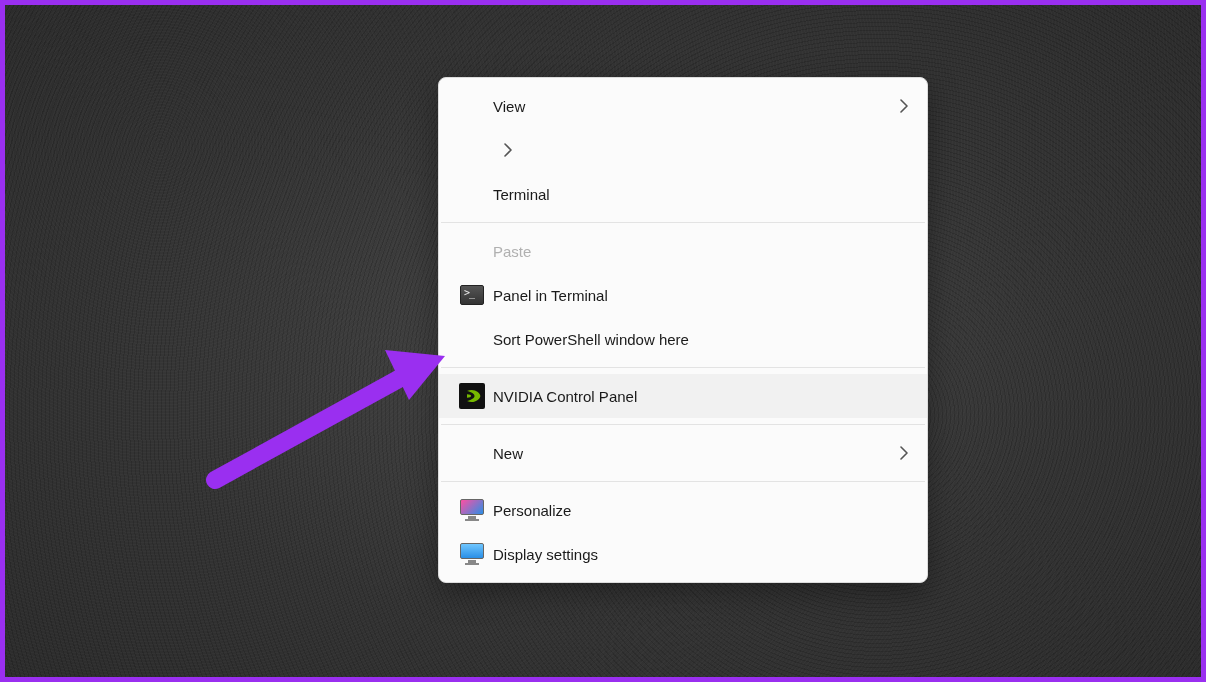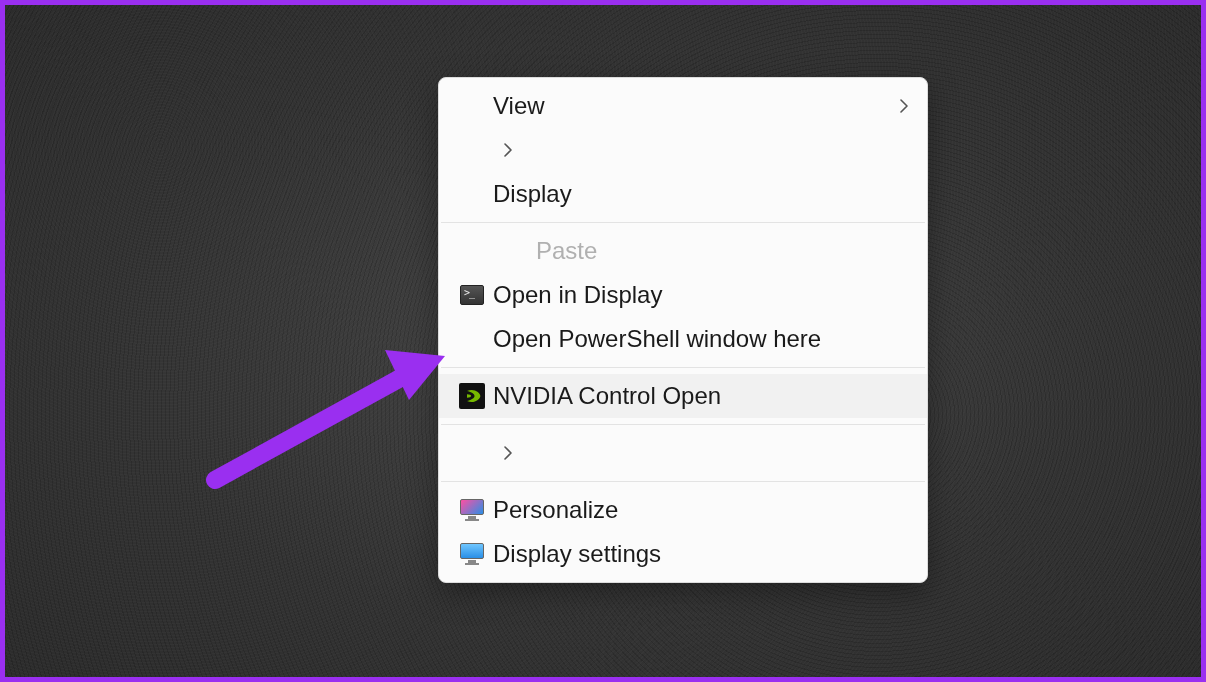--- a/index.html
+++ b/index.html
@@ -27,21 +27,21 @@
     .context-menu {
       position: absolute;
       top: 72px;
       left: 433px;
       width: 490px;
       background: #fbfbfb;
       border: 1px solid #dcdcdc;
       border-radius: 8px;
       box-shadow: 0 10px 30px rgba(0,0,0,0.35);
       padding: 6px 0;
-      font-size: 24px;
+      font-size: 15px;
       color: #1a1a1a;
     }
     .menu-item {
       display: flex;
       align-items: center;
       height: 44px;
       padding: 0 18px 0 12px;
       position: relative;
       user-select: none;
     }
@@ -56,21 +56,20 @@
       white-space: nowrap;
     }
     .menu-item .chev {
       width: 20px;
       display: flex;
       justify-content: flex-end;
       color: #4a4a4a;
     }
     .menu-item.disabled .label {
       color: #b0b0b0;
-      margin-left: 43px;
     }
     .menu-item.highlighted {
       background: #f1f1f1;
     }
 
     .separator {
       height: 1px;
       background: #e3e3e3;
       margin: 6px 2px;
     }
@@ -158,57 +157,58 @@
     <div class="menu-item">
       <span class="icon-col"></span>
       <span class="chev">
         <svg width="10" height="14" viewBox="0 0 10 14">
             <path d="M2 1 L8 7 L2 13" stroke="#555" stroke-width="1.6" fill="none" stroke-linecap="round" stroke-linejoin="round"></path>
           </svg>
       </span>
     </div>
     <div class="menu-item">
       <span class="icon-col"></span>
-      <span class="label">Display</span>
+      <span class="label">Terminal</span>
     </div>
 
     <div class="separator"></div>
 
     <div class="menu-item disabled">
       <span class="icon-col"></span>
       <span class="label">Paste</span>
     </div>
     <div class="menu-item">
       <span class="icon-col">
           <span class="terminal-icon"></span>
         </span>
-      <span class="label">Open in Display</span>
-    </div>
-    <div class="menu-item">
-      <span class="icon-col"></span>
-      <span class="label">Open PowerShell window here</span>
+      <span class="label">Panel in Terminal</span>
+    </div>
+    <div class="menu-item">
+      <span class="icon-col"></span>
+      <span class="label">Sort PowerShell window here</span>
     </div>
 
     <div class="separator"></div>
 
     <div class="menu-item highlighted">
       <span class="icon-col">
         <span class="nvidia-icon">
           <svg viewBox="0 0 24 24">
               <path fill="#76b900" d="M6 6 C14 2 22 8 22 12 C22 16 14 22 6 18 C10 17 15 15 15 12 C15 9 10 7 6 6 Z M6 10 C9 10 11 11 11 12 C11 13 9 14 6 14 Z"></path>
             </svg>
         </span>
       </span>
-      <span class="label">NVIDIA Control Open</span>
-    </div>
-
-    <div class="separator"></div>
-
-    <div class="menu-item">
-      <span class="icon-col"></span>
+      <span class="label">NVIDIA Control Panel</span>
+    </div>
+
+    <div class="separator"></div>
+
+    <div class="menu-item">
+      <span class="icon-col"></span>
+      <span class="label">New</span>
       <span class="chev">
         <svg width="10" height="14" viewBox="0 0 10 14">
             <path d="M2 1 L8 7 L2 13" stroke="#555" stroke-width="1.6" fill="none" stroke-linecap="round" stroke-linejoin="round"></path>
           </svg>
       </span>
     </div>
 
     <div class="separator"></div>
 
     <div class="menu-item">

